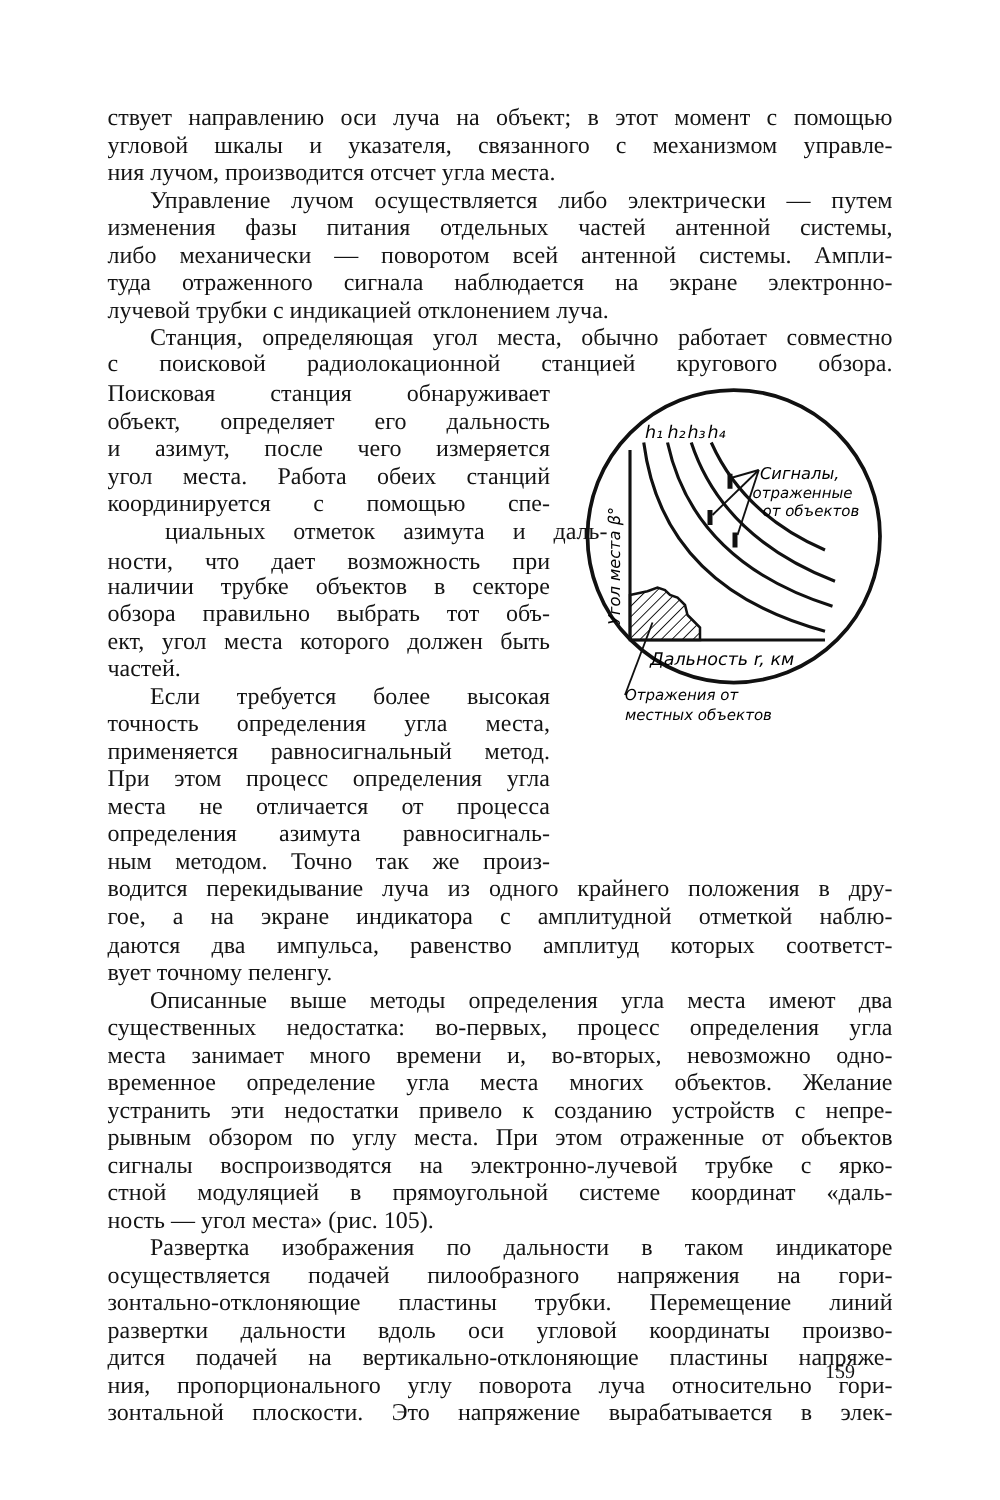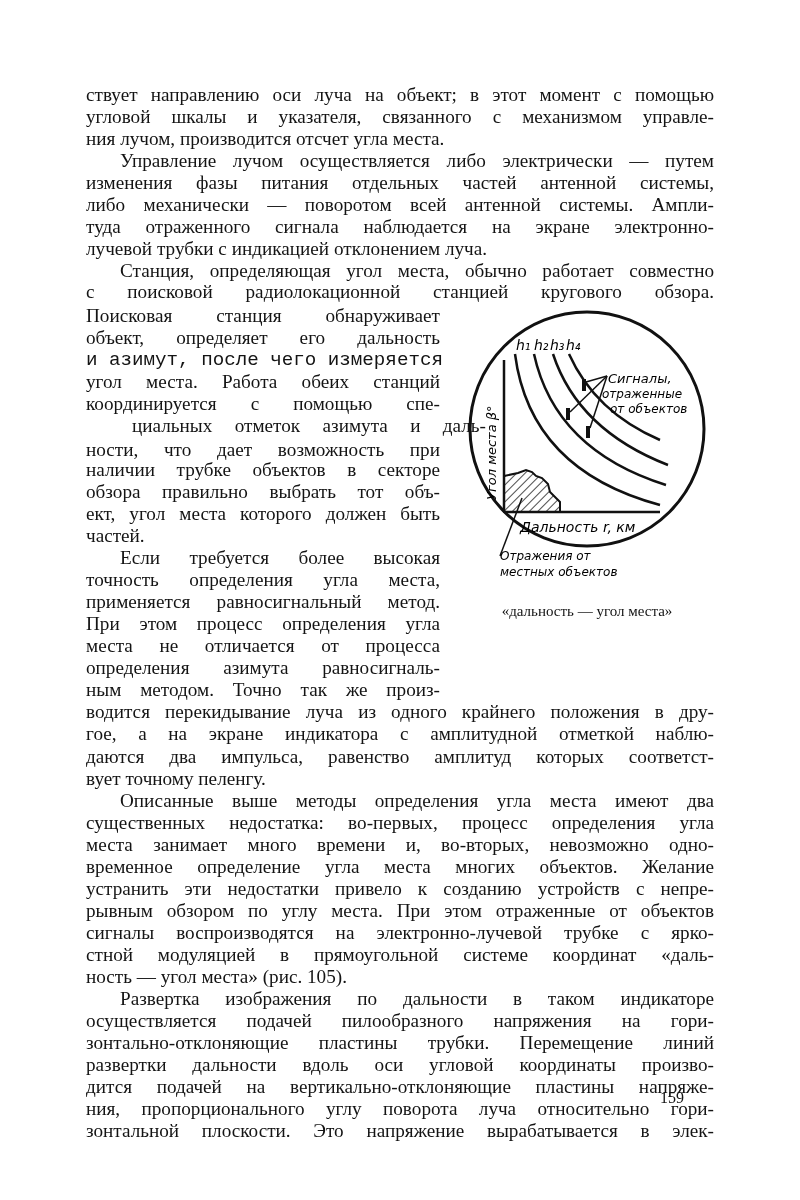--- a/index.html
+++ b/index.html
@@ -28,21 +28,21 @@
     <div class="line last" style="top: 44.1px;">ния лучом, производится отсчет угла места.</div>
     <div class="line ind" style="top: 66.15px;">Управление лучом осуществляется либо электрически — путем</div>
     <div class="line" style="top: 88.2px;">изменения фазы питания отдельных частей антенной системы,</div>
     <div class="line" style="top: 110.25px;">либо механически — поворотом всей антенной системы. Ампли-</div>
     <div class="line" style="top: 132.3px;">туда отраженного сигнала наблюдается на экране электронно-</div>
     <div class="line last" style="top: 154.35px;">лучевой трубки с индикацией отклонением луча.</div>
     <div class="line ind" style="top: 176.4px;">Станция, определяющая угол места, обычно работает совместно</div>
     <div class="line" style="top: 197px;">с поисковой радиолокационной станцией кругового обзора.</div>
     <div class="line narrow" style="top: 220.5px;">Поисковая станция обнаруживает</div>
     <div class="line narrow" style="top: 242.55px;">объект, определяет его дальность</div>
-    <div class="line narrow" style="top: 264.6px; font-family: Liberation Mono, monospace;">и азимут, после чего измеряется</div>
+    <div class="line narrow" style="top: 264.6px;">и азимут, после чего измеряется</div>
     <div class="line narrow" style="top: 286.65px;">угол места. Работа обеих станций</div>
     <div class="line narrow" style="top: 308.7px;">координируется с помощью спе-</div>
     <div class="line narrow" style="top: 330.75px; margin-left: 46px;">циальных отметок азимута и даль-</div>
     <div class="line narrow" style="top: 355px;">ности, что дает возможность при</div>
     <div class="line narrow" style="top: 374.85px;">наличии трубке объектов в секторе</div>
     <div class="line narrow" style="top: 396.9px;">обзора правильно выбрать тот объ-</div>
     <div class="line narrow" style="top: 418.95px;">ект, угол места которого должен быть</div>
     <div class="line last narrow" style="top: 441px;">частей.</div>
     <div class="line ind narrow" style="top: 463.05px;">Если требуется более высокая</div>
     <div class="line narrow" style="top: 485.1px;">точность определения угла места,</div>
@@ -111,16 +111,15 @@
     <text x="142" y="98" font-size="12">отраженные</text>
     <text x="150" y="113" font-size="12">от объектов</text>
     <text x="0" y="0" font-size="13" transform="translate(36,200) rotate(-90)">Угол места β°</text>
     <text x="60" y="232" font-size="14">Дальность r, км</text>
     <text x="40" y="260" font-size="12">Отражения от</text>
     <text x="40" y="276" font-size="12">местных объектов</text>
   </svg>
 </div>
 
 <div class="caption">
-  <span>«дальность — угол места»</span>
 </div>
 
 <div class="page-number">159</div>
 
 </body></html>

